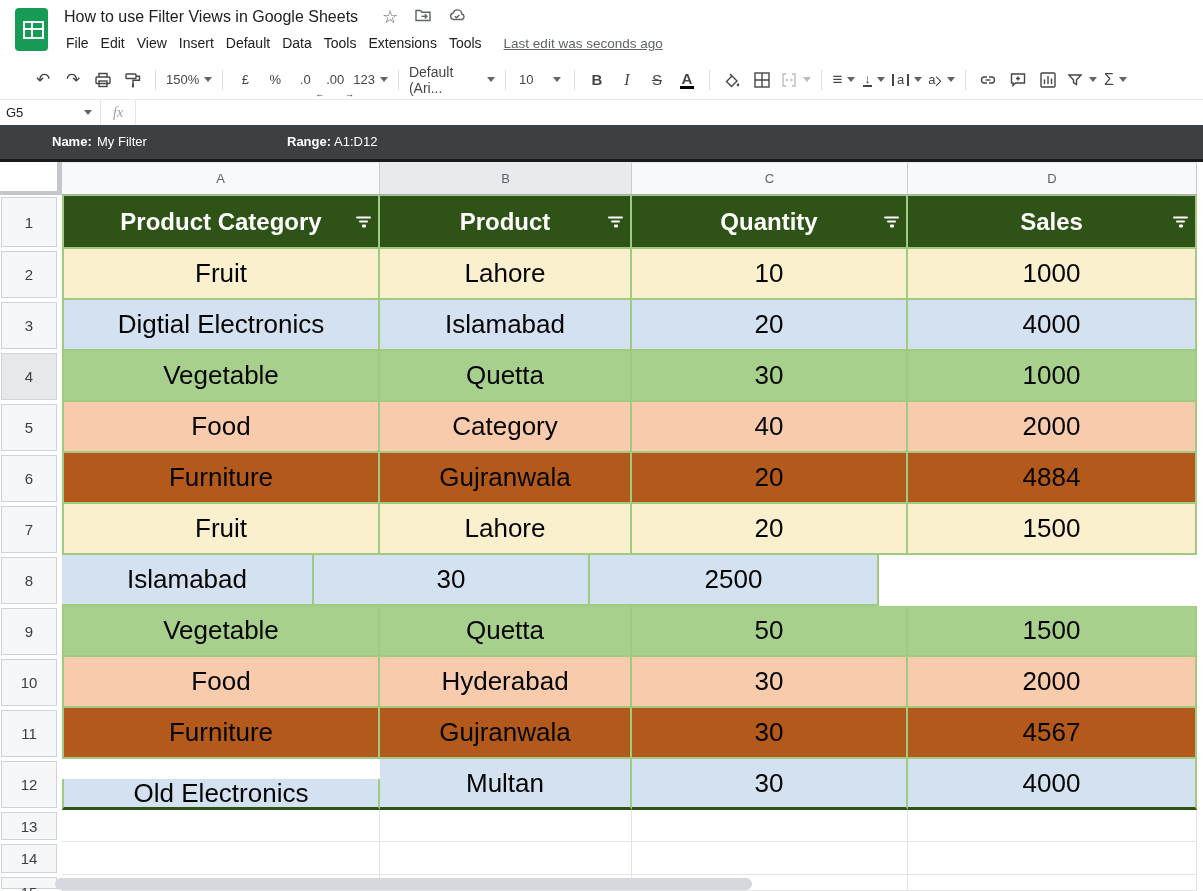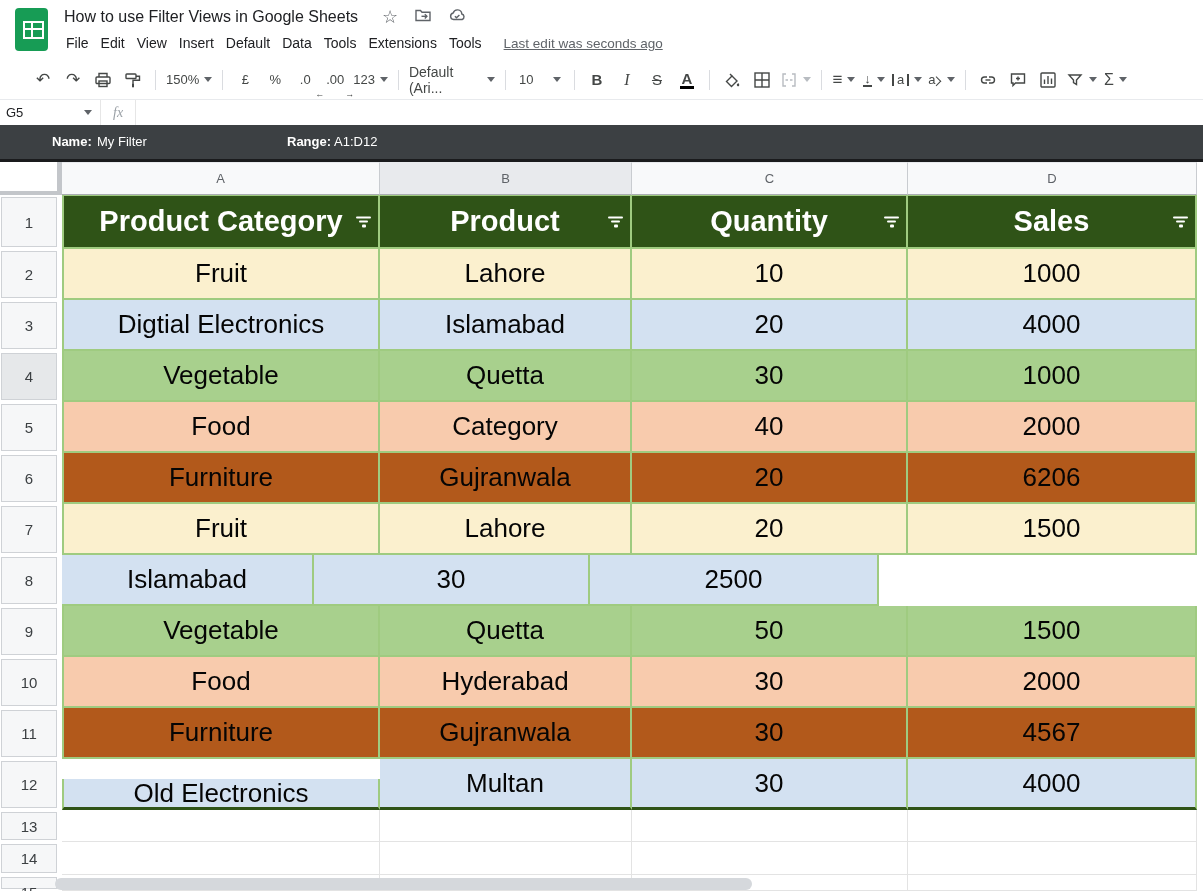--- a/index.html
+++ b/index.html
@@ -70,21 +70,21 @@
   .c3{width:276px;}
   .c4{width:289px;}
 
   .grid-row{display:flex;}
   .gut{box-sizing:border-box;background:#fff;padding:2px 5px 2px 1px;display:flex;}
   .gnum{flex:1;background:#f6f7f8;border:1px solid #cfd2d6;display:flex;align-items:center;justify-content:center;font-size:15px;color:#3c4043;}
   .gnum.hl{background:#e6e8ea;}
   .datacell{box-sizing:border-box;display:flex;align-items:center;justify-content:center;font-size:26px;color:#050505;border-right:2px solid var(--cell-border,#9FCB80);border-bottom:2px solid var(--cell-border,#9FCB80);position:relative;white-space:nowrap;overflow:hidden;}
   .datacell.c1{border-left:2px solid var(--cell-border,#9FCB80);}
   .header-row{height:54px;}
-  .header-row .datacell{background:var(--header-bg,#2F5317);color:#fff;font-weight:bold;font-size:29px;border-top:1px solid var(--cell-border,#9FCB80);}
+  .header-row .datacell{background:var(--header-bg,#2F5317);color:#fff;font-weight:bold;font-size:24px;border-top:1px solid var(--cell-border,#9FCB80);}
   .data-row{height:51px;}
   .last-data-row .datacell{border-bottom:3px solid var(--table-bottom,#2F5317);}
   .ficon{position:absolute;right:7px;top:50%;transform:translateY(-50%);display:flex;flex-direction:column;align-items:center;gap:2px;}
   .ficon i{display:block;background:#fff;height:2px;border-radius:1px;}
   .ficon .f1{width:15px;}
   .ficon .f2{width:9px;}
   .ficon .f3{width:4px;height:3px;}
   .empty-row .ecell{box-sizing:border-box;background:#fff;border-right:1px solid #e3e3e3;border-bottom:1px solid #e3e3e3;}
   .r13{height:32px;}
   .r14{height:33px;}
@@ -362,21 +362,21 @@
           <div class="datacell c3" style="background: rgb(248, 203, 173);">40</div>
           <div class="datacell c4" style="background: rgb(248, 203, 173);">2000</div>
         </div>
         <div class="grid-row data-row">
           <div class="gut c0">
             <span class="gnum">6</span>
           </div>
           <div class="datacell c1" style="background: rgb(178, 89, 27);">Furniture</div>
           <div class="datacell c2" style="background: rgb(178, 89, 27);">Gujranwala</div>
           <div class="datacell c3" style="background: rgb(178, 89, 27);">20</div>
-          <div class="datacell c4" style="background: rgb(178, 89, 27);">6206</div>
+          <div class="datacell c4" style="background: rgb(178, 89, 27);">4884</div>
         </div>
         <div class="grid-row data-row">
           <div class="gut c0">
             <span class="gnum">7</span>
           </div>
           <div class="datacell c1" style="background: rgb(251, 240, 206);">Fruit</div>
           <div class="datacell c2" style="background: rgb(251, 240, 206);">Lahore</div>
           <div class="datacell c3" style="background: rgb(251, 240, 206);">20</div>
           <div class="datacell c4" style="background: rgb(251, 240, 206);">1500</div>
         </div>

